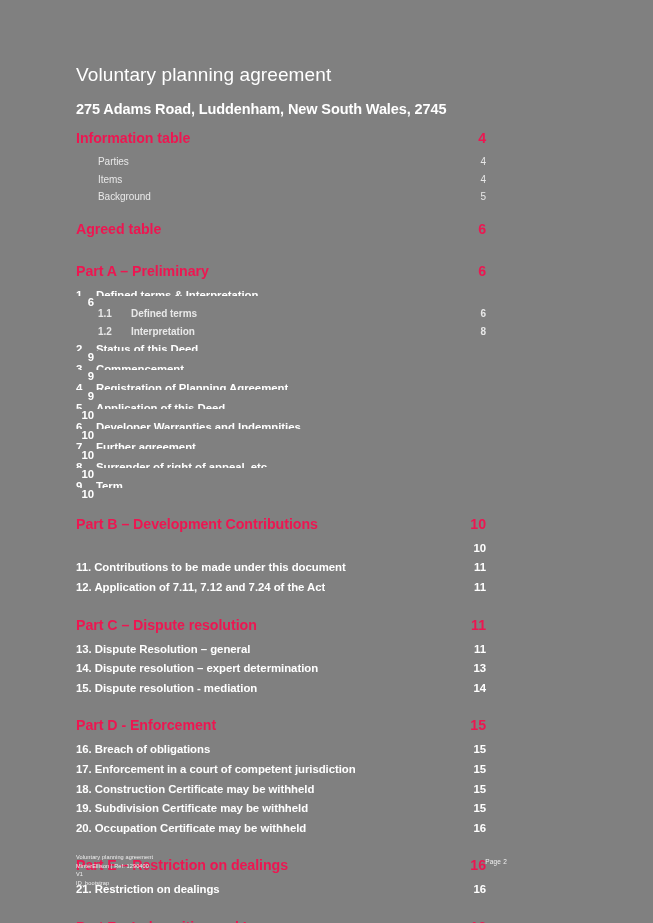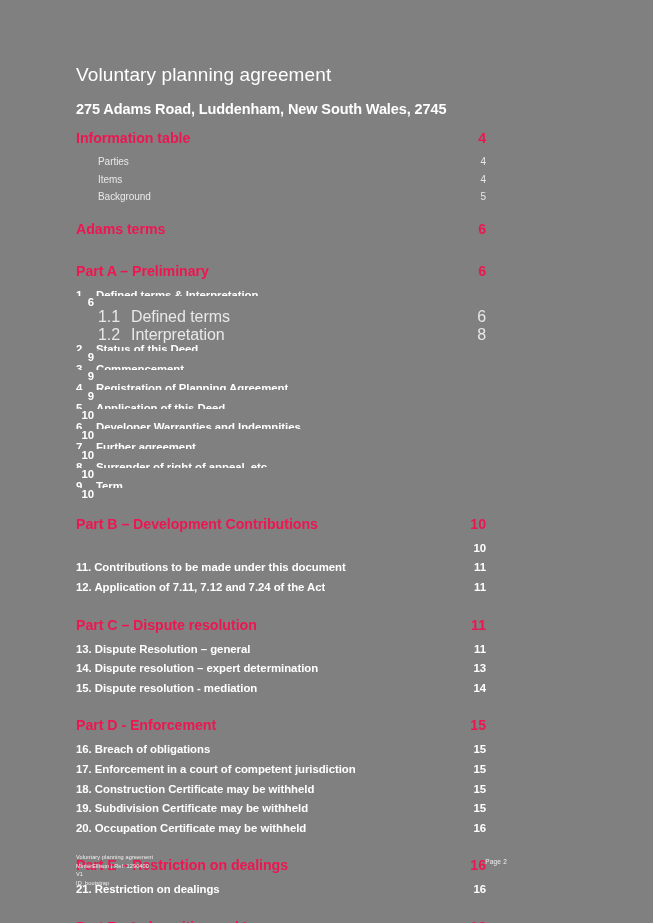--- a/index.html
+++ b/index.html
@@ -104,22 +104,22 @@
     height: 19.6px;
     font-size: 11.4px;
     font-weight: 700;
     color: #ffffff;
     letter-spacing: -0.05px;
   }
 
   
   .lvl-2 {
     height: 17.5px;
-    font-size: 16px;
-    font-weight: 400;
+    font-size: 10px;
+    font-weight: 700;
     color: #e8e8e8;
     padding-left: 22px;
     letter-spacing: -0.05px;
   }
   .lvl-2 .num {
     display: inline-block;
     width: 33px;
   }
   .lvl-2-plain {
     height: 17.5px;
@@ -181,21 +181,21 @@
         <span class="filler"></span>
         <span class="page-no">4</span>
       </div>
       <div class="toc-row lvl-2-plain">
         <span class="label">Background</span>
         <span class="filler"></span>
         <span class="page-no">5</span>
       </div>
       <div class="spacer-sm"></div>
       <div class="toc-row lvl-part">
-        <span class="label">Adams terms</span>
+        <span class="label">Agreed table</span>
         <span class="filler"></span>
         <span class="page-no">6</span>
       </div>
       <div class="spacer-md"></div>
       <div class="toc-row lvl-part">
         <span class="label">Part A – Preliminary</span>
         <span class="filler"></span>
         <span class="page-no">6</span>
       </div>
       <div class="toc-row lvl-1">

